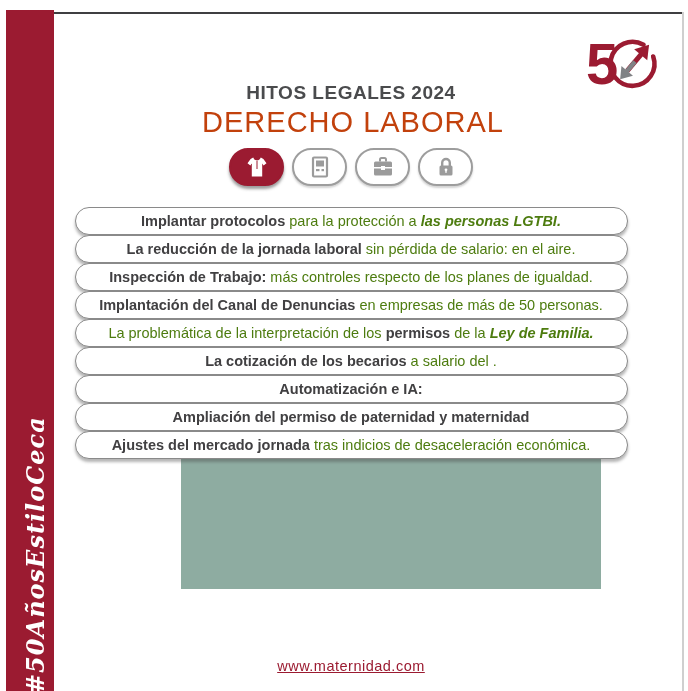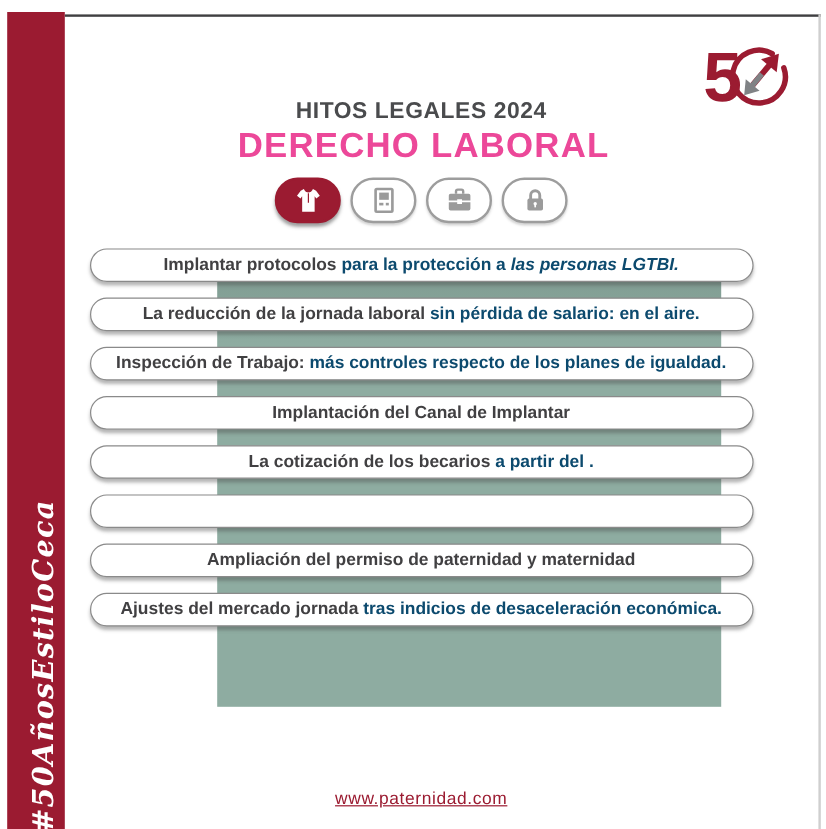--- a/index.html
+++ b/index.html
@@ -17,21 +17,21 @@
     white-space:nowrap;color:#ffffff;font-family:"DejaVu Serif",serif;font-style:italic;
     font-size:24px;letter-spacing:1px;font-weight:600;
   }
 
   
   .logo{position:absolute;left:584px;top:22px;width:84px;height:82px;}
 
   
   .content{position:absolute;left:54px;top:12px;width:634px;height:679px;padding-right:40px;box-sizing:border-box;}
   .kicker{margin:70px 0 0 0;text-align:center;font-size:19px;font-weight:700;color:#4a4b4d;letter-spacing:.5px;}
-  .main-title{margin:2px 0 0 4px;text-align:center;font-size:29px;font-weight:700;color:#ec4899;letter-spacing:1px;}
+  .main-title{margin:2px 0 0 4px;text-align:center;font-size:29px;font-weight:400;color:#c2410c;letter-spacing:1px;}
 
   
   .tabs{margin:8px auto 0 auto;display:flex;justify-content:center;gap:8px;height:40px;align-items:center;}
   .tab{
     width:55px;height:38px;border-radius:19px;background:#ffffff;border:2px solid #9d9d9d;
     display:flex;align-items:center;justify-content:center;cursor:pointer;padding:0;
     box-shadow:0 2px 2px rgba(80,80,80,.25);
   }
   .tab.active{background:#9B1B31;border-color:#9B1B31;box-shadow:0 3px 3px rgba(60,60,60,.5);}
   .tab svg{width:24px;height:24px;fill:#9b9b9b;stroke:#9b9b9b;}
@@ -39,28 +39,28 @@
 
   
   .band{
     position:absolute;left:127px;top:209px;width:420px;height:368px;
     background:linear-gradient(#7e9a90,#8EACA1 18%);
   }
 
   
   .list{position:absolute;left:20.5px;top:195px;width:553px;}
   .pill{
-    position:relative;height:28px;margin-bottom:13px;background:#ffffff;
+    position:relative;height:28px;background:#ffffff;
     border:1.5px solid #8a8a8a;border-radius:15px;box-sizing:border-box;
     display:flex;align-items:center;justify-content:center;
     font-size:14.5px;white-space:pre;box-shadow:0 3px 3px rgba(70,70,70,.4);
   }
   .seg-bold{font-weight:700;color:#414042;}
-  .seg-regular{font-weight:700;color:#0c4a6e;}
-  .seg-accent{font-weight:700;font-style:italic;color:#0c4a6e;}
+  .seg-regular{font-weight:400;color:#4d7c0f;}
+  .seg-accent{font-weight:700;font-style:italic;color:#4d7c0f;}
 
   
   .footer{position:absolute;left:0;top:645px;width:594px;text-align:center;}
   .footer a{color:#9B1B31;font-size:14.5px;letter-spacing:.5px;text-decoration:underline;cursor:pointer;}
   .hidden-defs{position:absolute;width:0;height:0;overflow:hidden;}
 </style>
 </head>
 <body>
 
 <svg class="hidden-defs" aria-hidden="true">
@@ -134,23 +134,24 @@
           <use href="#icon-lock"></use>
         </svg>
       </button>
     </div>
 
   <div class="band"></div>
   <div class="list">
       <div class="pill"><span class="seg-bold">Implantar protocolos</span><span class="seg-regular"> para la protección a </span><span class="seg-accent">las personas LGTBI.</span></div>
       <div class="pill"><span class="seg-bold">La reducción de la jornada laboral</span><span class="seg-regular"> sin pérdida de salario: en el aire.</span></div>
       <div class="pill"><span class="seg-bold">Inspección de Trabajo:</span><span class="seg-regular"> más controles respecto de los planes de igualdad.</span></div>
-      <div class="pill"><span class="seg-bold">Implantación del Canal de Implantar</span></div>
-      <div class="pill"><span class="seg-bold">La cotización de los becarios</span><span class="seg-regular"> a partir del </span><span class="seg-regular">.</span></div>
-      <div class="pill"></div>
+      <div class="pill"><span class="seg-bold">Implantación del Canal de Denuncias</span><span class="seg-regular"> en empresas de más de 50 personas.</span></div>
+      <div class="pill"><span class="seg-regular">La problemática de la interpretación de los </span><span class="seg-bold">permisos</span><span class="seg-regular"> de la </span><span class="seg-accent">Ley de Familia.</span></div>
+      <div class="pill"><span class="seg-bold">La cotización de los becarios</span><span class="seg-regular"> a salario del </span><span class="seg-regular">.</span></div>
+      <div class="pill"><span class="seg-bold">Automatización e IA:</span></div>
       <div class="pill"><span class="seg-bold">Ampliación del permiso de paternidad y maternidad</span></div>
       <div class="pill"><span class="seg-bold">Ajustes del mercado jornada</span><span class="seg-regular"> tras indicios de desaceleración económica.</span></div>
     </div>
 
   <div class="footer">
-    <a>www.paternidad.com</a>
+    <a>www.maternidad.com</a>
   </div>
 </main>
 
 </body></html>

